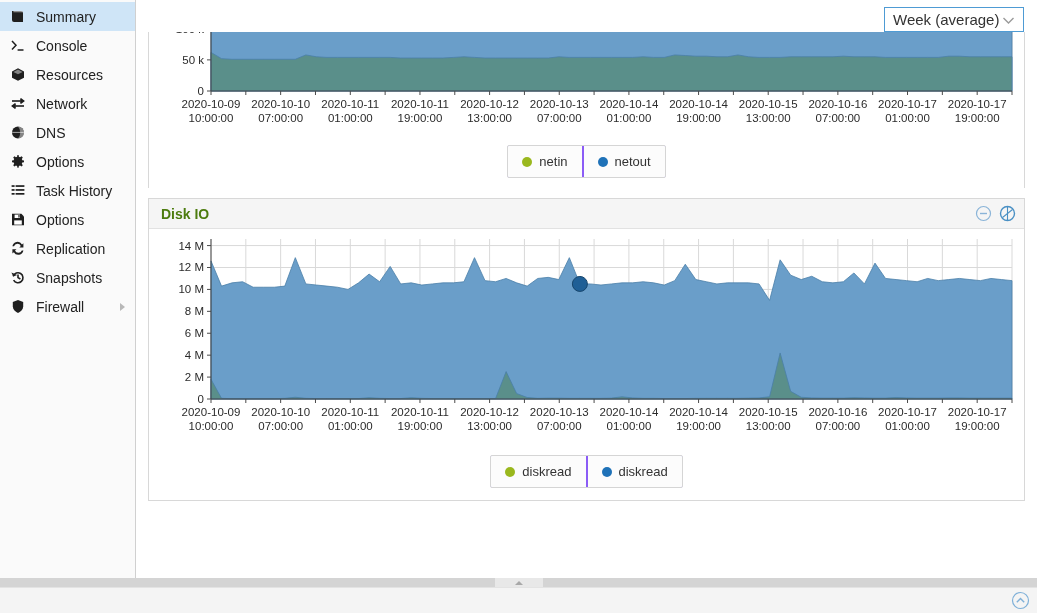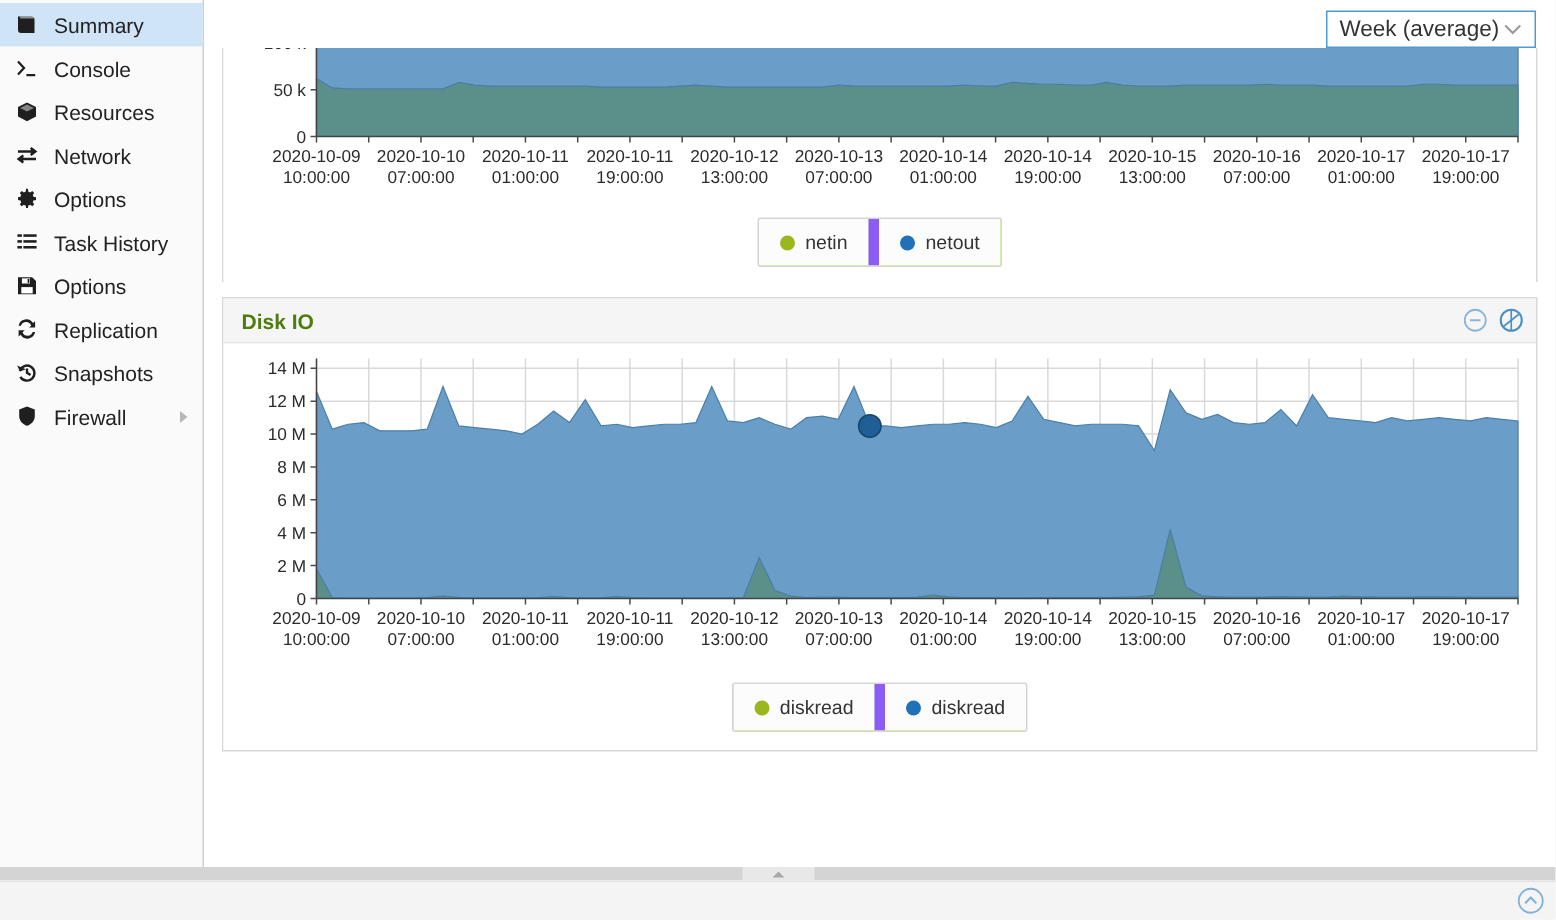--- a/index.html
+++ b/index.html
@@ -81,32 +81,32 @@
   .plot-svg { display: block; }
 
   .legend-wrap {
     display: flex; justify-content: center;
     padding: 10px 0 12px 0;
     background: #fff;
   }
   .legend {
     display: flex;
     border: 1px solid #d5d5d5;
-    background: #bef264;
+    background: #c4b5fd;
     border-radius: 2px;
     overflow: hidden;
   }
   .legend-item {
     display: flex; align-items: center;
     padding: 8px 14px;
     font-size: 13px; color: #333;
     cursor: pointer;
     background: #fcfcfc;
   }
-  .legend-item + .legend-item { border-left: 7px solid #8b5cf6; }
+  .legend-item + .legend-item { border-left: 2px solid #8b5cf6; }
   .legend-dot {
     width: 10px; height: 10px; border-radius: 50%;
     margin-right: 7px; flex: 0 0 10px;
   }
 
   
   .range-select {
     position: absolute; right: 13px; top: 7px;
     width: 140px; height: 25px;
     border: 1px solid #4e9bd4;
@@ -207,20 +207,30 @@
       <div class="nav-item">
         <span class="nav-ico">
           <svg width="16" height="15" viewBox="0 0 16 15" fill="none" stroke="#1f1f1f" stroke-width="1.6">
             <polyline points="2,5 13.5,5"></polyline>
             <polyline points="10.5,2.6 13.6,5 10.5,7.4" fill="#1f1f1f"></polyline>
             <polyline points="14,10 2.5,10"></polyline>
             <polyline points="5.5,7.6 2.4,10 5.5,12.4" fill="#1f1f1f"></polyline>
           </svg>
         </span>
         <span class="nav-label">Network</span>
+      </div>
+      <div class="nav-item">
+        <span class="nav-ico">
+          <svg width="16" height="15" viewBox="0 0 16 15" fill="#1f1f1f">
+            <circle cx="8" cy="7.4" r="6"></circle>
+            <path d="M8 1.4a6 6 0 0 1 0 12 9 9 0 0 0 0-12z" fill="#fff" opacity=".45"></path>
+            <line x1="2.2" y1="7.4" x2="13.8" y2="7.4" stroke="#fff" stroke-width="1" opacity=".6"></line>
+          </svg>
+        </span>
+        <span class="nav-label">DNS</span>
       </div>
       <div class="nav-item">
         <span class="nav-ico">
           <svg width="16" height="15" viewBox="0 0 16 15" fill="#1f1f1f">
             <path d="M8 4.6a2.8 2.8 0 1 0 0 5.6 2.8 2.8 0 0 0 0-5.6zm6 3.7V6.5l-1.7-.3a4.6 4.6 0 0 0-.5-1.2l1-1.4-1.3-1.3-1.4 1a4.6 4.6 0 0 0-1.2-.5L8.6.9H7.4l-.3 1.9a4.6 4.6 0 0 0-1.2.5l-1.4-1L3.2 3.6l1 1.4a4.6 4.6 0 0 0-.5 1.2L2 6.5v1.8l1.7.3c.1.4.3.8.5 1.2l-1 1.4 1.3 1.3 1.4-1c.4.2.8.4 1.2.5l.3 1.7h1.2l.3-1.7c.4-.1.8-.3 1.2-.5l1.4 1 1.3-1.3-1-1.4c.2-.4.4-.8.5-1.2L14 8.3z"></path>
           </svg>
         </span>
         <span class="nav-label">Options</span>
       </div>
       <div class="nav-item">

